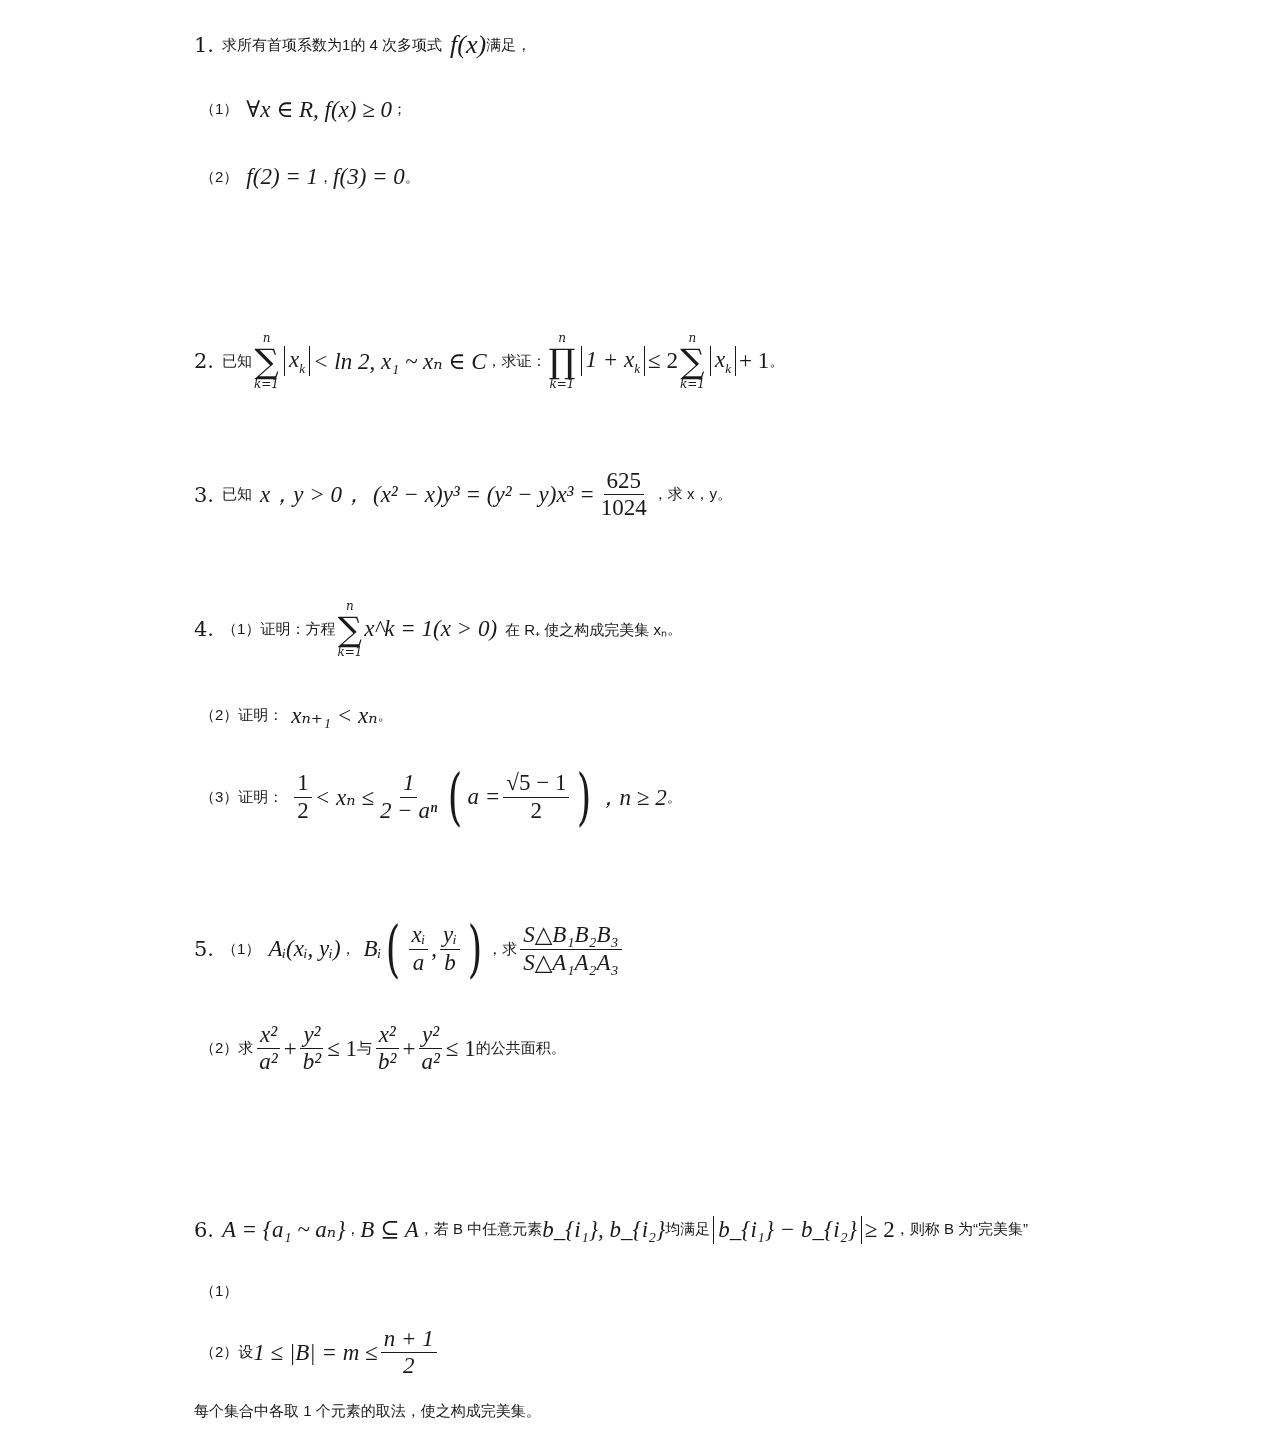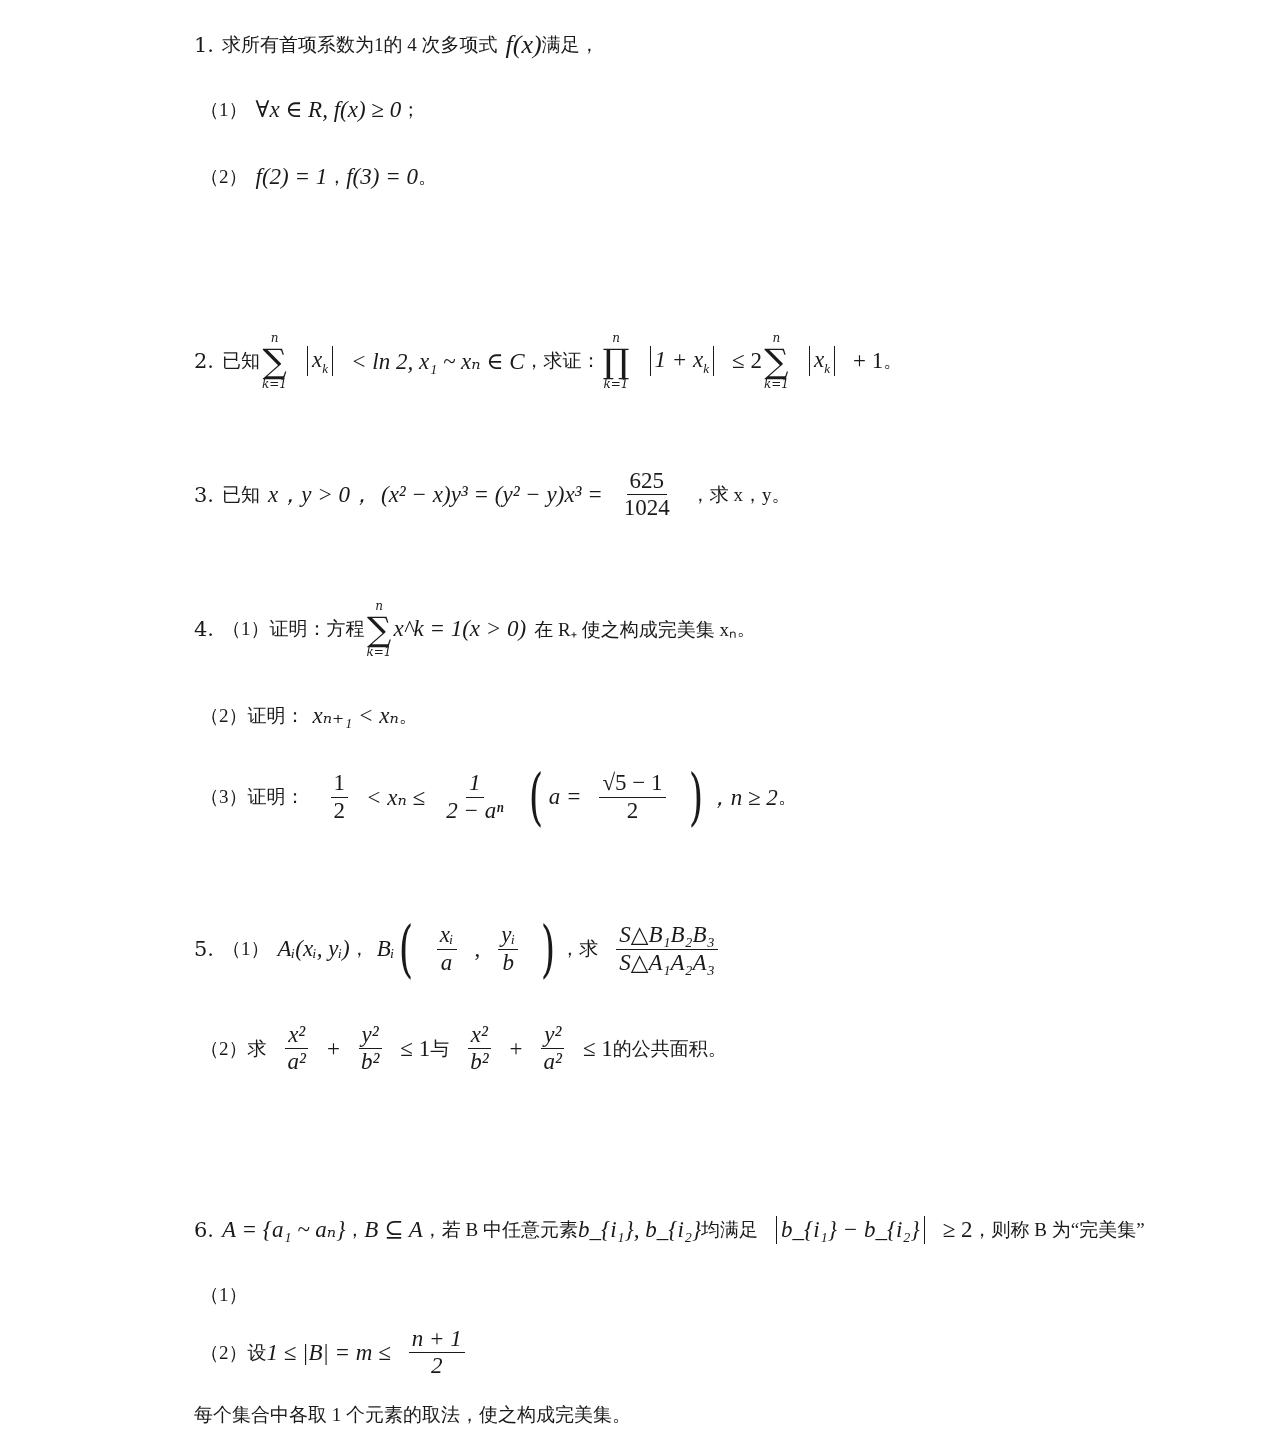--- a/index.html
+++ b/index.html
@@ -1,32 +1,32 @@
 <!DOCTYPE html>
 <html><head>
 <meta charset="utf-8">
 <style>
   html, body { margin: 0; padding: 0; background: #ffffff; }
   body { width: 1280px; height: 1444px; position: relative; overflow: hidden;
          font-family: "DejaVu Serif", "Liberation Serif", serif; color: #1a1a1a; }
   .line { position: absolute; left: 194px; white-space: nowrap; font-size: 21px;
           display: flex; align-items: center; }
   .sub-line { left: 200px; }
-  .cn { font-family: Liberation Serif, serif; font-size: 19px; }
+  .cn { font-family: Liberation Sans, sans-serif; font-size: 15px; }
   .m { font-family: "Liberation Serif", "DejaVu Serif", serif; font-size: 23px; }
   .i { font-style: italic; }
   .bigparen { font-size: 62px; line-height: 1; font-weight: 200; transform: scaleX(0.6); display:inline-block; }
   sub, sup { font-size: 13px; }
   .op { display: inline-flex; flex-direction: column; align-items: center; margin: 0 2px; }
   .op .lim { font-size: 12px; font-style: italic; line-height: 1; }
   .op .sym { font-size: 34px; line-height: 1; }
-  .frac { display: inline-flex; flex-direction: column; align-items: center; margin: 0 18px; vertical-align: middle; }
+  .frac { display: inline-flex; flex-direction: column; align-items: center; margin: 0 3px; vertical-align: middle; }
   .frac .num { border-bottom: 1.4px solid #1a1a1a; padding: 0 3px; line-height: 1.15; }
   .frac .den { padding: 0 3px; line-height: 1.15; }
-  .abs { border-left: 1.4px solid #1a1a1a; border-right: 1.4px solid #1a1a1a; padding: 0 4px; margin: 0 18px; line-height: 1.2; }
+  .abs { border-left: 1.4px solid #1a1a1a; border-right: 1.4px solid #1a1a1a; padding: 0 4px; margin: 0 3px; line-height: 1.2; }
   .sp { display: inline-block; width: 8px; }
 </style>
 </head>
 <body>
 
 <div class="line" style="top:30px;">
   <span>1.</span>
     <span class="sp"></span>
   <span class="cn">求所有首项系数为1的 4 次多项式</span>
     <span class="sp"></span>

